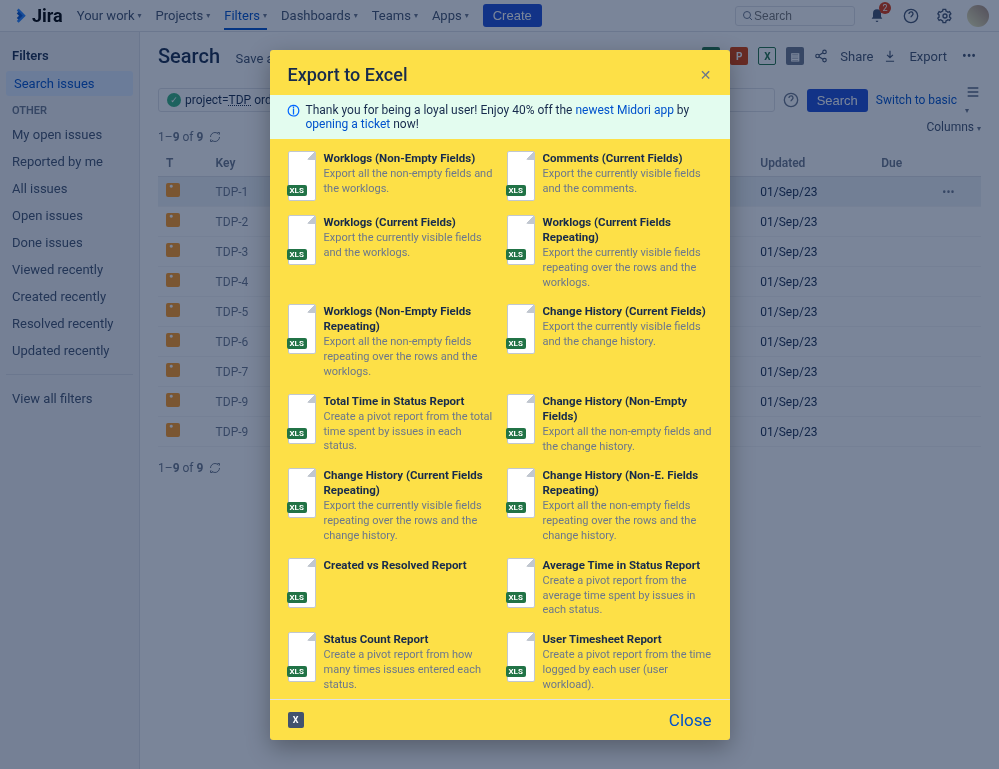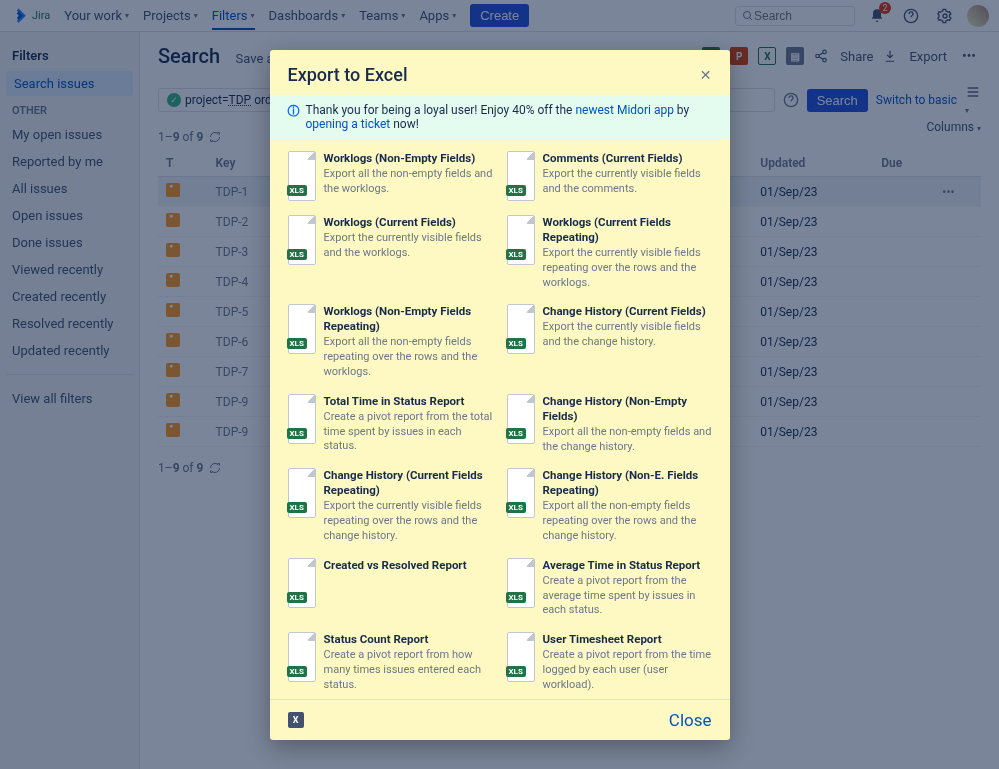--- a/index.html
+++ b/index.html
@@ -2,21 +2,21 @@
 <html><head>
 <meta charset="utf-8">
 <style>
 * { box-sizing: border-box; margin: 0; padding: 0; }
 body { font-family: -apple-system, BlinkMacSystemFont, "Segoe UI", Roboto, sans-serif; font-size: 14px; color: #172b4d; background: #fff; width: 999px; height: 769px; overflow: hidden; position: relative; }
 
 
 .topnav { height: 32px; background: #fff; border-bottom: 1px solid #dfe1e6; display: flex; align-items: center; padding: 0 10px; gap: 14px; }
 .brand { display: flex; align-items: center; gap: 4px; }
 .brand svg { width: 18px; height: 18px; }
-.brand span { font-weight: 400; font-size: 11px; color: #0f766e; }
+.brand span { font-weight: 700; font-size: 18px; color: #000000; }
 .topnav .menu { display: flex; gap: 14px; align-items: center; }
 .topnav .menu .item { font-size: 13px; color: #42526e; cursor: pointer; display: flex; align-items: center; gap: 3px; }
 .topnav .menu .item.active { color: #0052cc; }
 .topnav .menu .item.active::after { content: ''; position: absolute; bottom: -7px; left: 0; right: 0; height: 2px; background: #0052cc; }
 .topnav .menu .item { position: relative; }
 .chev { font-size: 8px; color: #6b778c; }
 .btn-primary { background: #1d4ed8; color: #fff; border: none; padding: 4px 10px; border-radius: 3px; font-size: 13px; cursor: pointer; font-weight: 500; }
 .topnav .right { margin-left: auto; display: flex; align-items: center; gap: 10px; }
 .search-box { display: flex; align-items: center; border: 1px solid #dfe1e6; border-radius: 3px; padding: 2px 6px; width: 120px; }
 .search-box input { border: none; outline: none; font-size: 12px; width: 90px; }
@@ -58,21 +58,21 @@
 table.issues th { text-align: left; padding: 6px 8px; color: #6b778c; font-weight: 600; border-bottom: 1px solid #dfe1e6; }
 table.issues td { padding: 6px 8px; border-bottom: 1px solid #f4f5f7; }
 table.issues tr.selected { background: #eef2f7; }
 .type-icon { width: 14px; height: 14px; background: #ff991f; border-radius: 2px; display: inline-block; position: relative; }
 .type-icon::after { content: '●'; color: #fff; font-size: 7px; position: absolute; top: -1px; left: 3px; }
 td.key, th.key { color: #6b778c; }
 .row-more { color: #6b778c; cursor: pointer; }
 
 
 .overlay { position: absolute; inset: 0; background: rgba(9,30,66,0.54); display: flex; align-items: flex-start; justify-content: center; padding-top: 50px; }
-.modal { width: 460px; background: #fef9c3; border-radius: 3px; box-shadow: 0 8px 24px rgba(0,0,0,.3); display: flex; flex-direction: column; max-height: 690px; }
+.modal { width: 460px; background: #fde047; border-radius: 3px; box-shadow: 0 8px 24px rgba(0,0,0,.3); display: flex; flex-direction: column; max-height: 690px; }
 .modal-header { display: flex; justify-content: space-between; align-items: center; padding: 14px 18px 10px; }
 .modal-header h2 { font-size: 18px; font-weight: 500; }
 .modal-close { font-size: 14px; color: #6b778c; cursor: pointer; }
 .banner { background: #e3fcef; padding: 8px 18px; font-size: 12px; color: #172b4d; display: flex; gap: 6px; align-items: flex-start; }
 .banner a { color: #0052cc; text-decoration: none; }
 .info-icon { color: #0065ff; font-weight: bold; }
 .modal-body { padding: 12px 18px; overflow-y: auto; flex: 1; position: relative; }
 .modal-body::-webkit-scrollbar { width: 8px; }
 .modal-body::-webkit-scrollbar-track { background: #f4f5f7; }
 .modal-body::-webkit-scrollbar-thumb { background: #c1c7d0; border-radius: 4px; }

